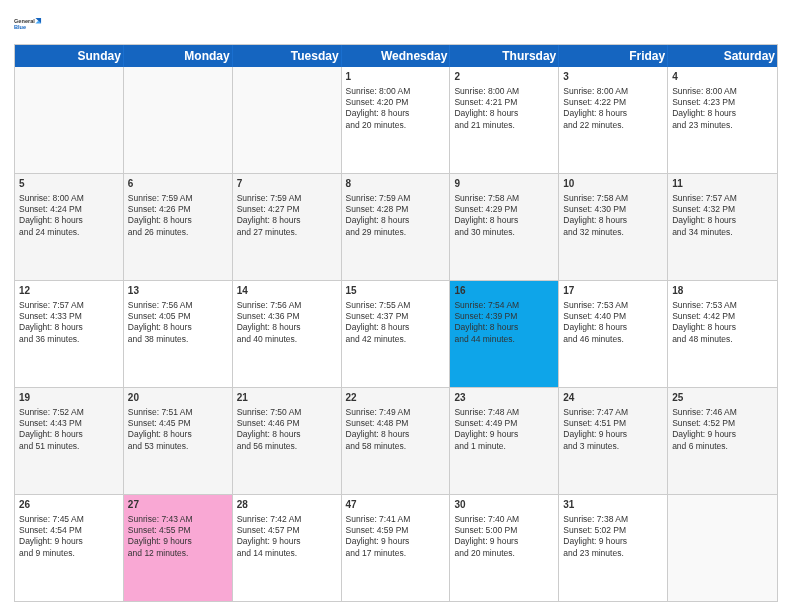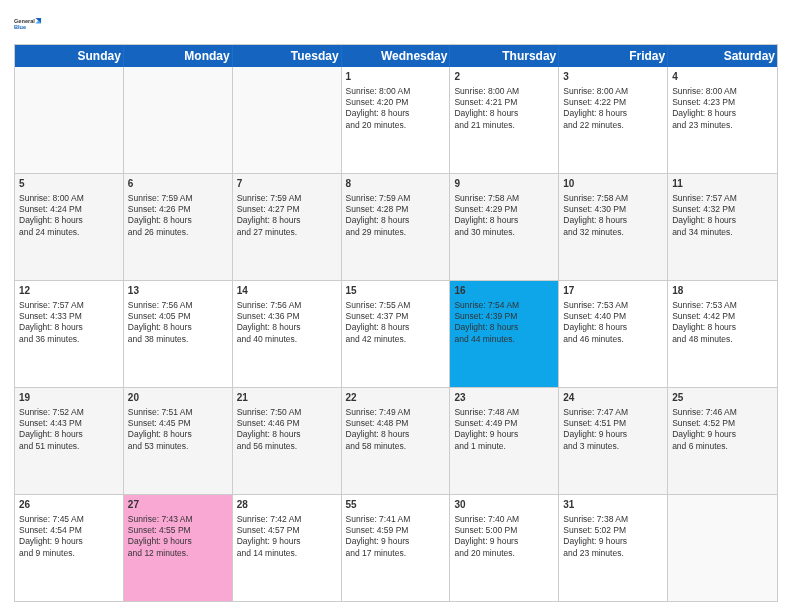--- a/index.html
+++ b/index.html
@@ -329,21 +329,21 @@
             <span style="display: block;">and 12 minutes.</span>
           </div>
           <div class="cal-cell" style="background: rgb(255, 255, 255);">
             <span class="day-num">28</span>
             <span style="display: block;">Sunrise: 7:42 AM</span>
             <span style="display: block;">Sunset: 4:57 PM</span>
             <span style="display: block;">Daylight: 9 hours</span>
             <span style="display: block;">and 14 minutes.</span>
           </div>
           <div class="cal-cell" style="background: rgb(255, 255, 255);">
-            <span class="day-num">55</span>
+            <span class="day-num">47</span>
             <span style="display: block;">Sunrise: 7:41 AM</span>
             <span style="display: block;">Sunset: 4:59 PM</span>
             <span style="display: block;">Daylight: 9 hours</span>
             <span style="display: block;">and 17 minutes.</span>
           </div>
           <div class="cal-cell" style="background: rgb(255, 255, 255);">
             <span class="day-num">30</span>
             <span style="display: block;">Sunrise: 7:40 AM</span>
             <span style="display: block;">Sunset: 5:00 PM</span>
             <span style="display: block;">Daylight: 9 hours</span>

